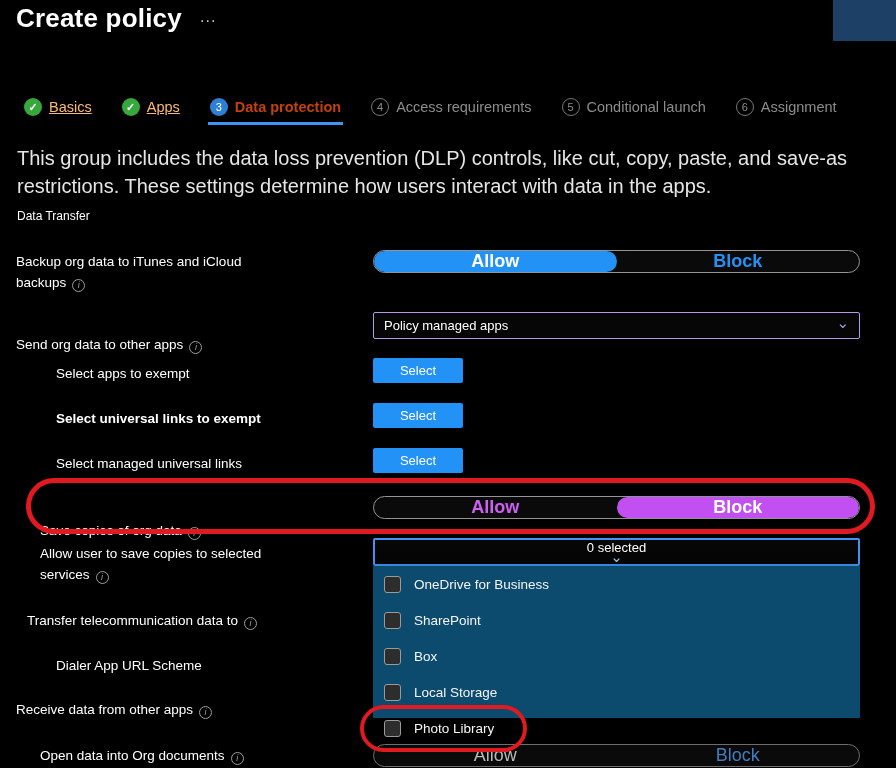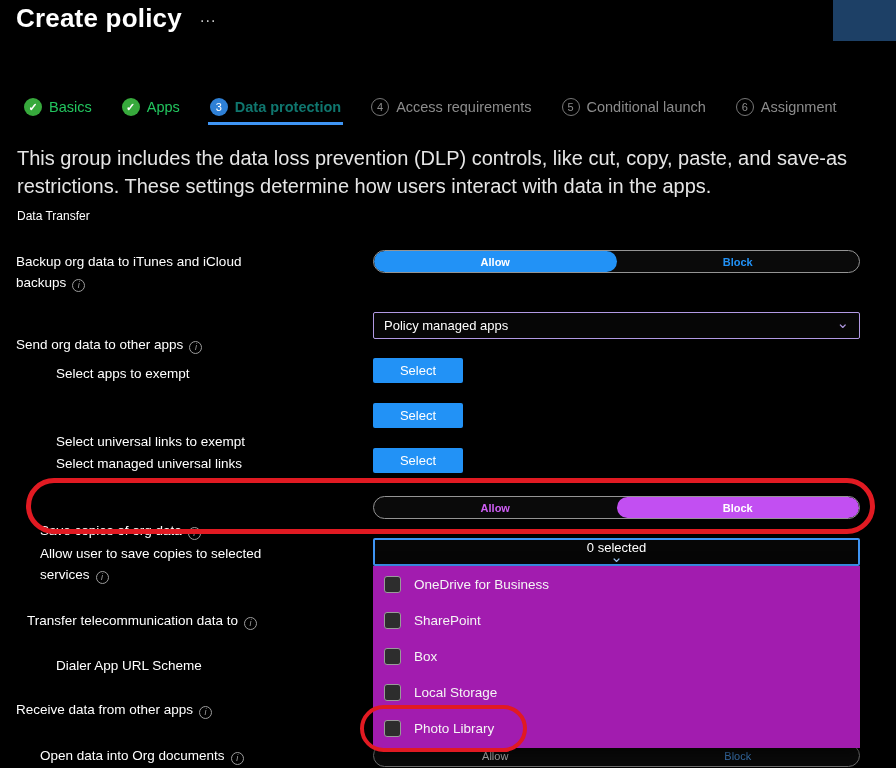--- a/index.html
+++ b/index.html
@@ -13,58 +13,58 @@
   .corner-box { left:833px; top:0; width:63px; height:41px; background:#1d4066; }
 
   
   .steps { left:24px; top:96px; display:flex; align-items:center; gap:30px; height:22px; }
   .step { display:flex; align-items:center; gap:7px; font-size:14.5px; position:relative; cursor:pointer; }
   .step .circ { width:18px; height:18px; border-radius:50%; display:flex; align-items:center; justify-content:center;
                 font-size:11px; flex:0 0 18px; }
   .step.complete .circ { background:#37a93c; color:#fff; font-weight:700; }
   .step.current .circ  { background:#2e80d6; color:#fff; }
   .step.upcoming .circ { border:1px solid #777; color:#8c8c8c; }
-  .step.complete .lbl { color:#22c55e; }
-  .step.current  .lbl { color:#0f766e; font-weight:700; }
+  .step.complete .lbl { color:#fdba74;text-decoration:underline; }
+  .step.current  .lbl { color:#c2410c; font-weight:700; }
   .step.upcoming .lbl { color:#8c8c8c; }
   .step.current::after { content:""; position:absolute; left:-2px; right:-2px; bottom:-9px; height:3px; background:#3f95f4; }
 
   .intro { left:17px; top:144px; width:832px; font-size:20px; line-height:28px; color:#e5e5e5; }
   .section-title { left:17px; top:209px; font-size:12px; color:#fff; }
 
   .label { font-size:13.5px; color:#fff; line-height:21px; }
   .info { display:inline-flex; align-items:center; justify-content:center; width:13px; height:13px;
           border:1px solid #9d9d9d; border-radius:50%; color:#9d9d9d; font-size:9px; font-style:italic;
           margin-left:6px; vertical-align:-1px; line-height:11px; }
 
   
   .toggle { width:487px; height:23px; border:1px solid #949494; border-radius:12px; display:flex;
             background:#0a0a0a; overflow:hidden; }
-  .seg { flex:1; display:flex; align-items:center; justify-content:center; font-size:11px; font-weight:600;
+  .seg { flex:1; display:flex; align-items:center; justify-content:center; font-size:18px; font-weight:600;
          cursor:pointer; border-radius:12px; }
   .seg.fill-blue { background:#2292f6; color:#fff; }
   .seg.text-blue { color:#2292f6; }
   .seg.fill-magenta { background:#c24ff2; color:#fff; }
   .seg.text-magenta { color:#cf5ef5; }
   .toggle.dim { border-color:#6f6f6f; }
   .seg.dim-light { color:#b9b9b9; font-weight:400; }
   .seg.dim-blue { color:#3f7ec0; font-weight:400; }
 
   .btn-select { width:90px; height:25px; background:#2292f6; color:#fff; font-size:13px; border:none;
                 border-radius:2px; display:flex; align-items:center; justify-content:center; cursor:pointer; }
 
   .field { width:487px; height:27px; background:#060606; display:flex; align-items:center;
            justify-content:space-between; padding:0 10px; font-size:13px; color:#fff; cursor:pointer; }
   .field.purple { border:1px solid #b29ae4; border-radius:2px; }
   .field.blue { border:2px solid #3f95f4; border-radius:2px; height:28px; }
   .chev { font-size:15px; line-height:10px; transform:translateY(-3px); }
   .chev.purple { color:#b29ae4; }
   .chev.blue { color:#9ec9f7; }
 
-  .panel { left:373px; top:566px; width:487px; height:182px; background:#a21caf; z-index:5;
+  .panel { left:373px; top:566px; width:487px; height:152px; background:#0c4a6e; z-index:5;
            box-shadow:0 6px 14px rgba(0,0,0,.6); }
   .opt { height:36px; display:flex; align-items:center; gap:13px; padding-left:11px; cursor:pointer;
          font-size:13.5px; color:#f5f5f5; }
   .cbx { width:17px; height:17px; border:1px solid #9a9a9a; border-radius:3px; background:#2d2d2d; flex:0 0 17px; }
 
   .ann { border:5px solid #e11a22; border-radius:28px; pointer-events:none; z-index:10; }
   .ann.small { border-width:4px; border-radius:24px; }
 </style>
 </head>
 <body>
@@ -117,21 +117,21 @@
     <span>Send org data to other apps</span><span class="info">i</span>
   </div>
   <div class="abs field purple" style="left:373px; top:312px;">
     <span>Policy managed apps</span>
     <span class="chev purple">⌄</span>
   </div>
 
   <div class="abs label" style="left:56px; top:363px;">Select apps to exempt</div>
   <button class="abs btn-select" style="left:373px; top:358px;">Select</button>
 
-  <div class="abs label" style="left:56px; top:431px;">Select universal links to exempt</div>
+  <div class="abs label" style="left:56px; top:408px;font-weight:bold;">Select universal links to exempt</div>
   <button class="abs btn-select" style="left:373px; top:403px;">Select</button>
 
   <div class="abs label" style="left:56px; top:453px;">Select managed universal links</div>
   <button class="abs btn-select" style="left:373px; top:448px;">Select</button>
 
   <div class="abs label" style="left:40px; top:499px;margin-top:21px;">
     <span>Save copies of org data</span><span class="info">i</span>
   </div>
   <div class="abs toggle" style="left:373px; top:496px;">
     <div class="seg text-magenta">Allow</div>

